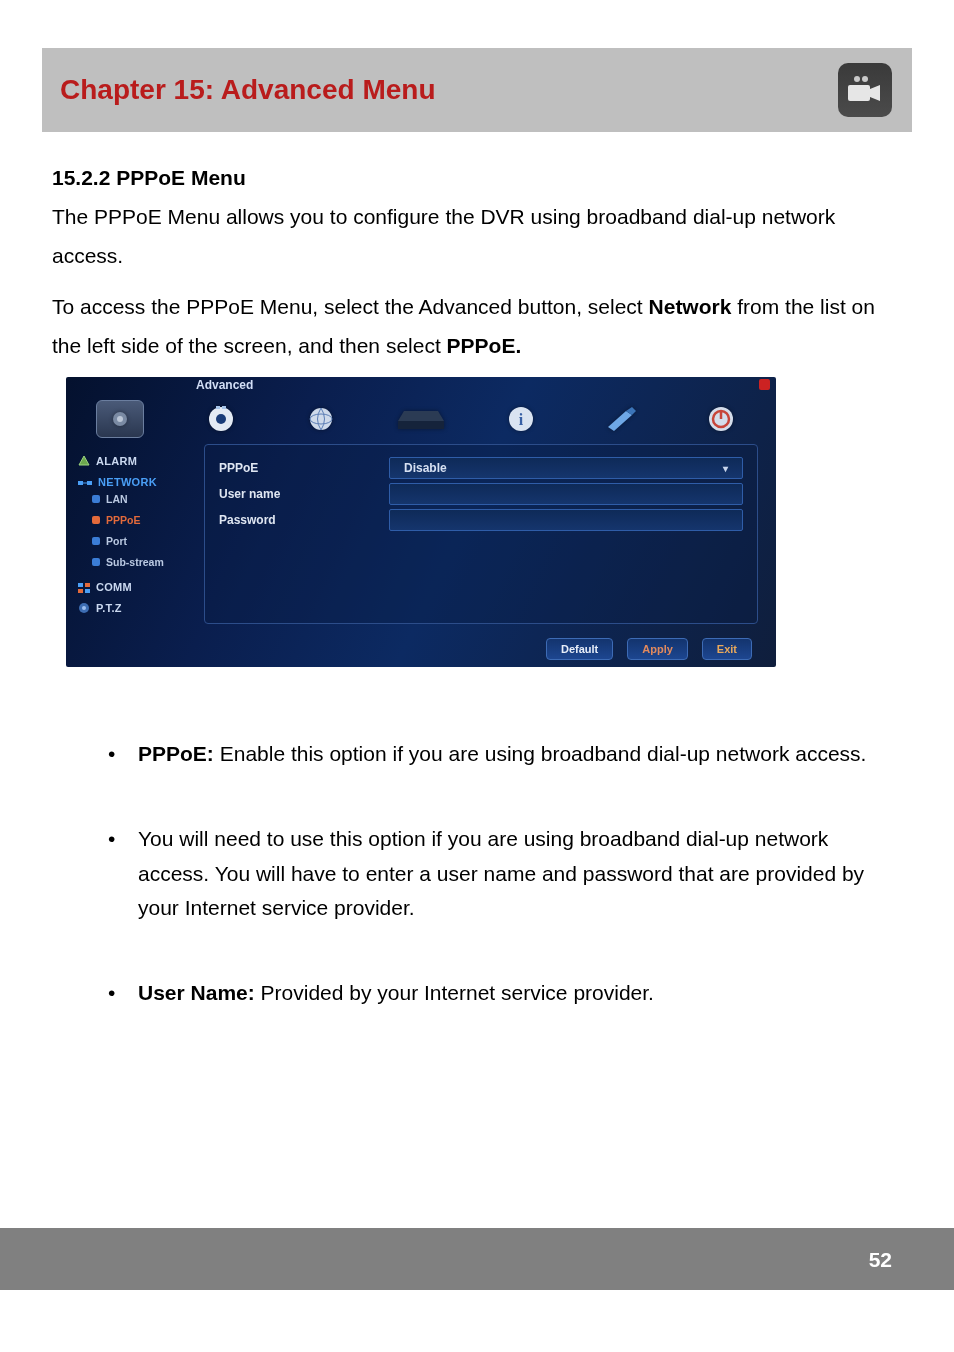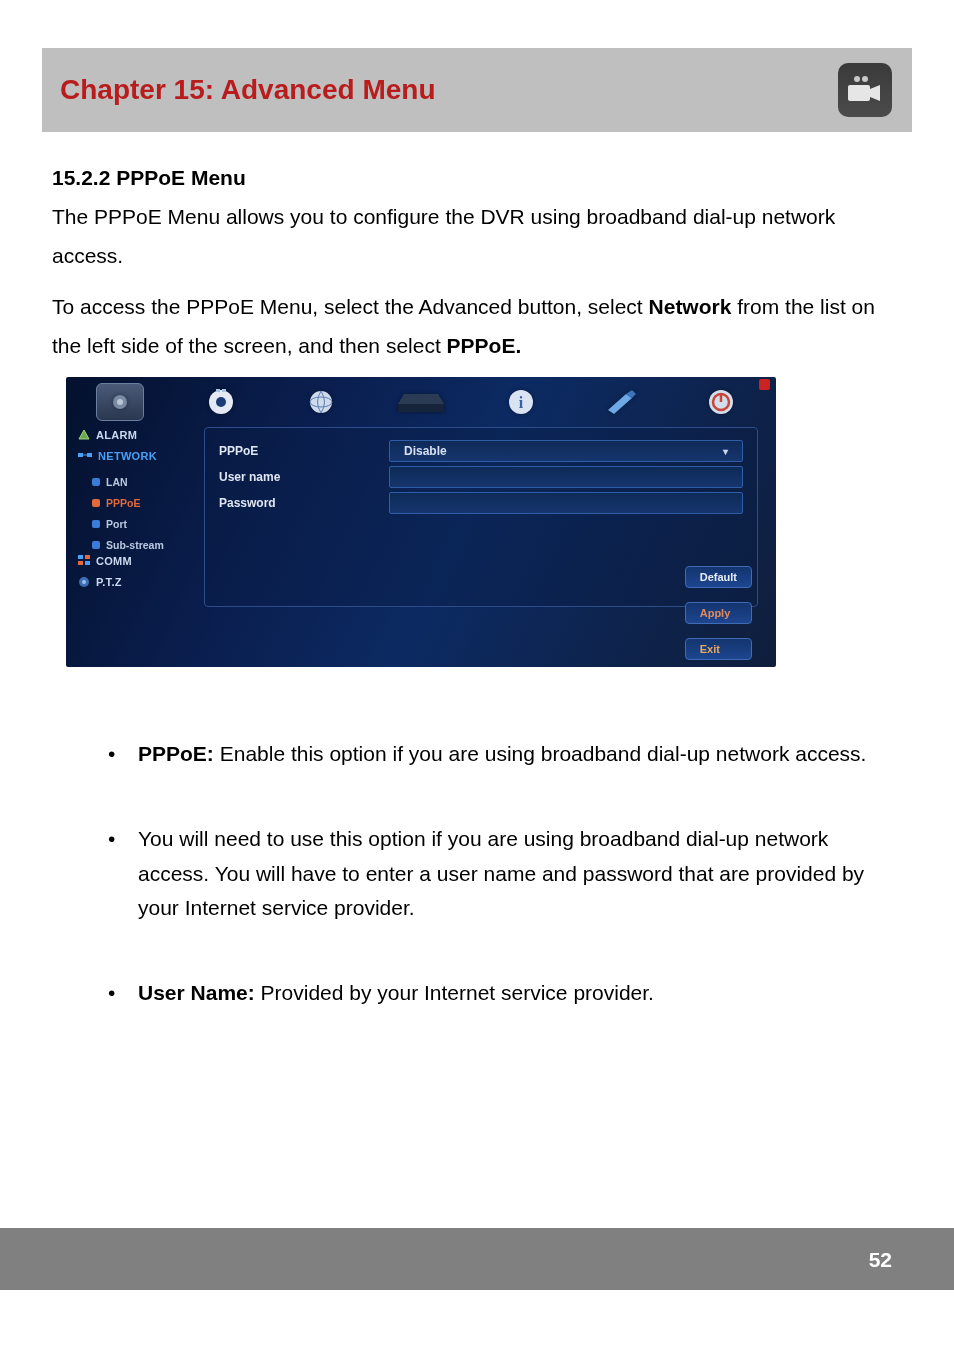--- a/index.html
+++ b/index.html
@@ -17,33 +17,33 @@
   ul.notes li::before { content:"•"; position:absolute; left:0; top:0; font-size:21px; }
   
   .dvr { width:710px; height:290px; margin:4px 0 0 14px; background:linear-gradient(115deg,#04112e 0%,#0a1e4e 30%,#0c2a62 55%,#0f1e3c 100%); position:relative; font-family:Arial,sans-serif; border-radius:2px; overflow:hidden; }
   .dvr-head { height:16px; color:#d2def6; font-size:12px; padding:1px 0 0 130px; font-weight:bold; }
   .dvr-close { position:absolute; top:2px; right:6px; width:11px; height:11px; background:#c22; border-radius:2px; }
   .icon-row { height:50px; display:flex; align-items:center; gap:54px; padding-left:30px; }
   .top-icon { width:46px; height:36px; border-radius:6px; display:flex; align-items:center; justify-content:center; }
   .top-icon svg { filter: drop-shadow(0 0 2px rgba(0,0,0,.4)); }
   .dvr-body { display:flex; height:180px; }
   .dvr-side { width:128px; padding:2px 0 0 10px; }
-  .side-item { display:flex; align-items:flex-start; gap:6px; color:#cbd9f0; font-size:11px; height:21px; font-weight:bold; letter-spacing:.3px; padding-left:2px; }
+  .side-item { display:flex; align-items:flex-end; gap:6px; color:#cbd9f0; font-size:11px; height:21px; font-weight:bold; letter-spacing:.3px; padding-left:2px; }
   .side-sub { padding-left:16px; font-size:10.5px; font-weight:bold; height:21px; display:flex; align-items:center; gap:6px; color:#bac9e2; }
   .side-item.net { color:#4a9ff6; }
   .side-sub.active { color:#e36a3b; }
   .bullet { width:8px; height:8px; border-radius:2px; }
   .bullet.blue { background:#3b7dd6; }
   .bullet.orange { background:#e36a3b; }
   .dvr-main { flex:1; border:1px solid #2c4d8a; border-radius:4px; margin:0 18px 0 0; padding:10px 14px; background:rgba(10,30,70,.35); }
   .form-row { display:flex; align-items:center; height:26px; }
   .form-label { width:170px; color:#dfe6f2; font-size:12px; font-weight:bold; }
   .form-field { flex:1; height:20px; background:linear-gradient(#0e2a58,#15356d); border:1px solid #2f5da8; border-radius:2px; color:#d6e0f2; font-size:12px; font-weight:bold; padding:0 14px; display:flex; align-items:center; justify-content:space-between; }
   .chev { color:#c8d5ec; font-size:10px; }
-  .dvr-foot { position:absolute; right:24px; bottom:7px; display:flex; gap:14px;flex-direction:column; }
+  .dvr-foot { position:absolute; right:24px; bottom:7px; display:flex; gap:14px; }
   .dvr-btn { height:20px; padding:0 14px; border-radius:4px; background:linear-gradient(#13346e,#1d4690); border:1px solid #3d6bb5; color:#e7edf8; font-size:11px; font-weight:bold; display:flex; align-items:center; }
   .dvr-btn.apply { color:#e28a5d; }
   .dvr-btn.exit { color:#e8a85c; }
   .footer-band { position:absolute; left:0; right:0; bottom:0; height:62px; background:#808080; }
   .page-num { position:absolute; right:62px; bottom:18px; color:#fff; font-size:21px; font-weight:bold; }
 </style>
 </head>
 <body>
 
 <div class="page">
@@ -62,20 +62,21 @@
   <div class="content">
     <div class="section-num">15.2.2 PPPoE Menu</div>
 
     <p class="body">The PPPoE Menu allows you to configure the DVR using broadband dial-up network access.</p>
 
     <p class="body">
       <span>To access the PPPoE Menu, select the Advanced button, select </span><b>Network</b><span> from the list on the left side of the screen, and then select </span><b>PPPoE.</b>
     </p>
 
     <div class="dvr">
+      <div class="dvr-head">Advanced</div>
       <div class="dvr-close"></div>
 
       <div class="icon-row">
         <span class="top-icon" style="background:linear-gradient(#4a5a78,#2a3750);border:1px solid #6b7e9f;">
           <svg width="26" height="22" viewBox="0 0 26 22">
               <circle cx="13" cy="11" r="7" fill="#7a8aa3"></circle>
               <circle cx="13" cy="11" r="3" fill="#bbc6d6"></circle>
             </svg>
         </span>
         <span class="top-icon">

